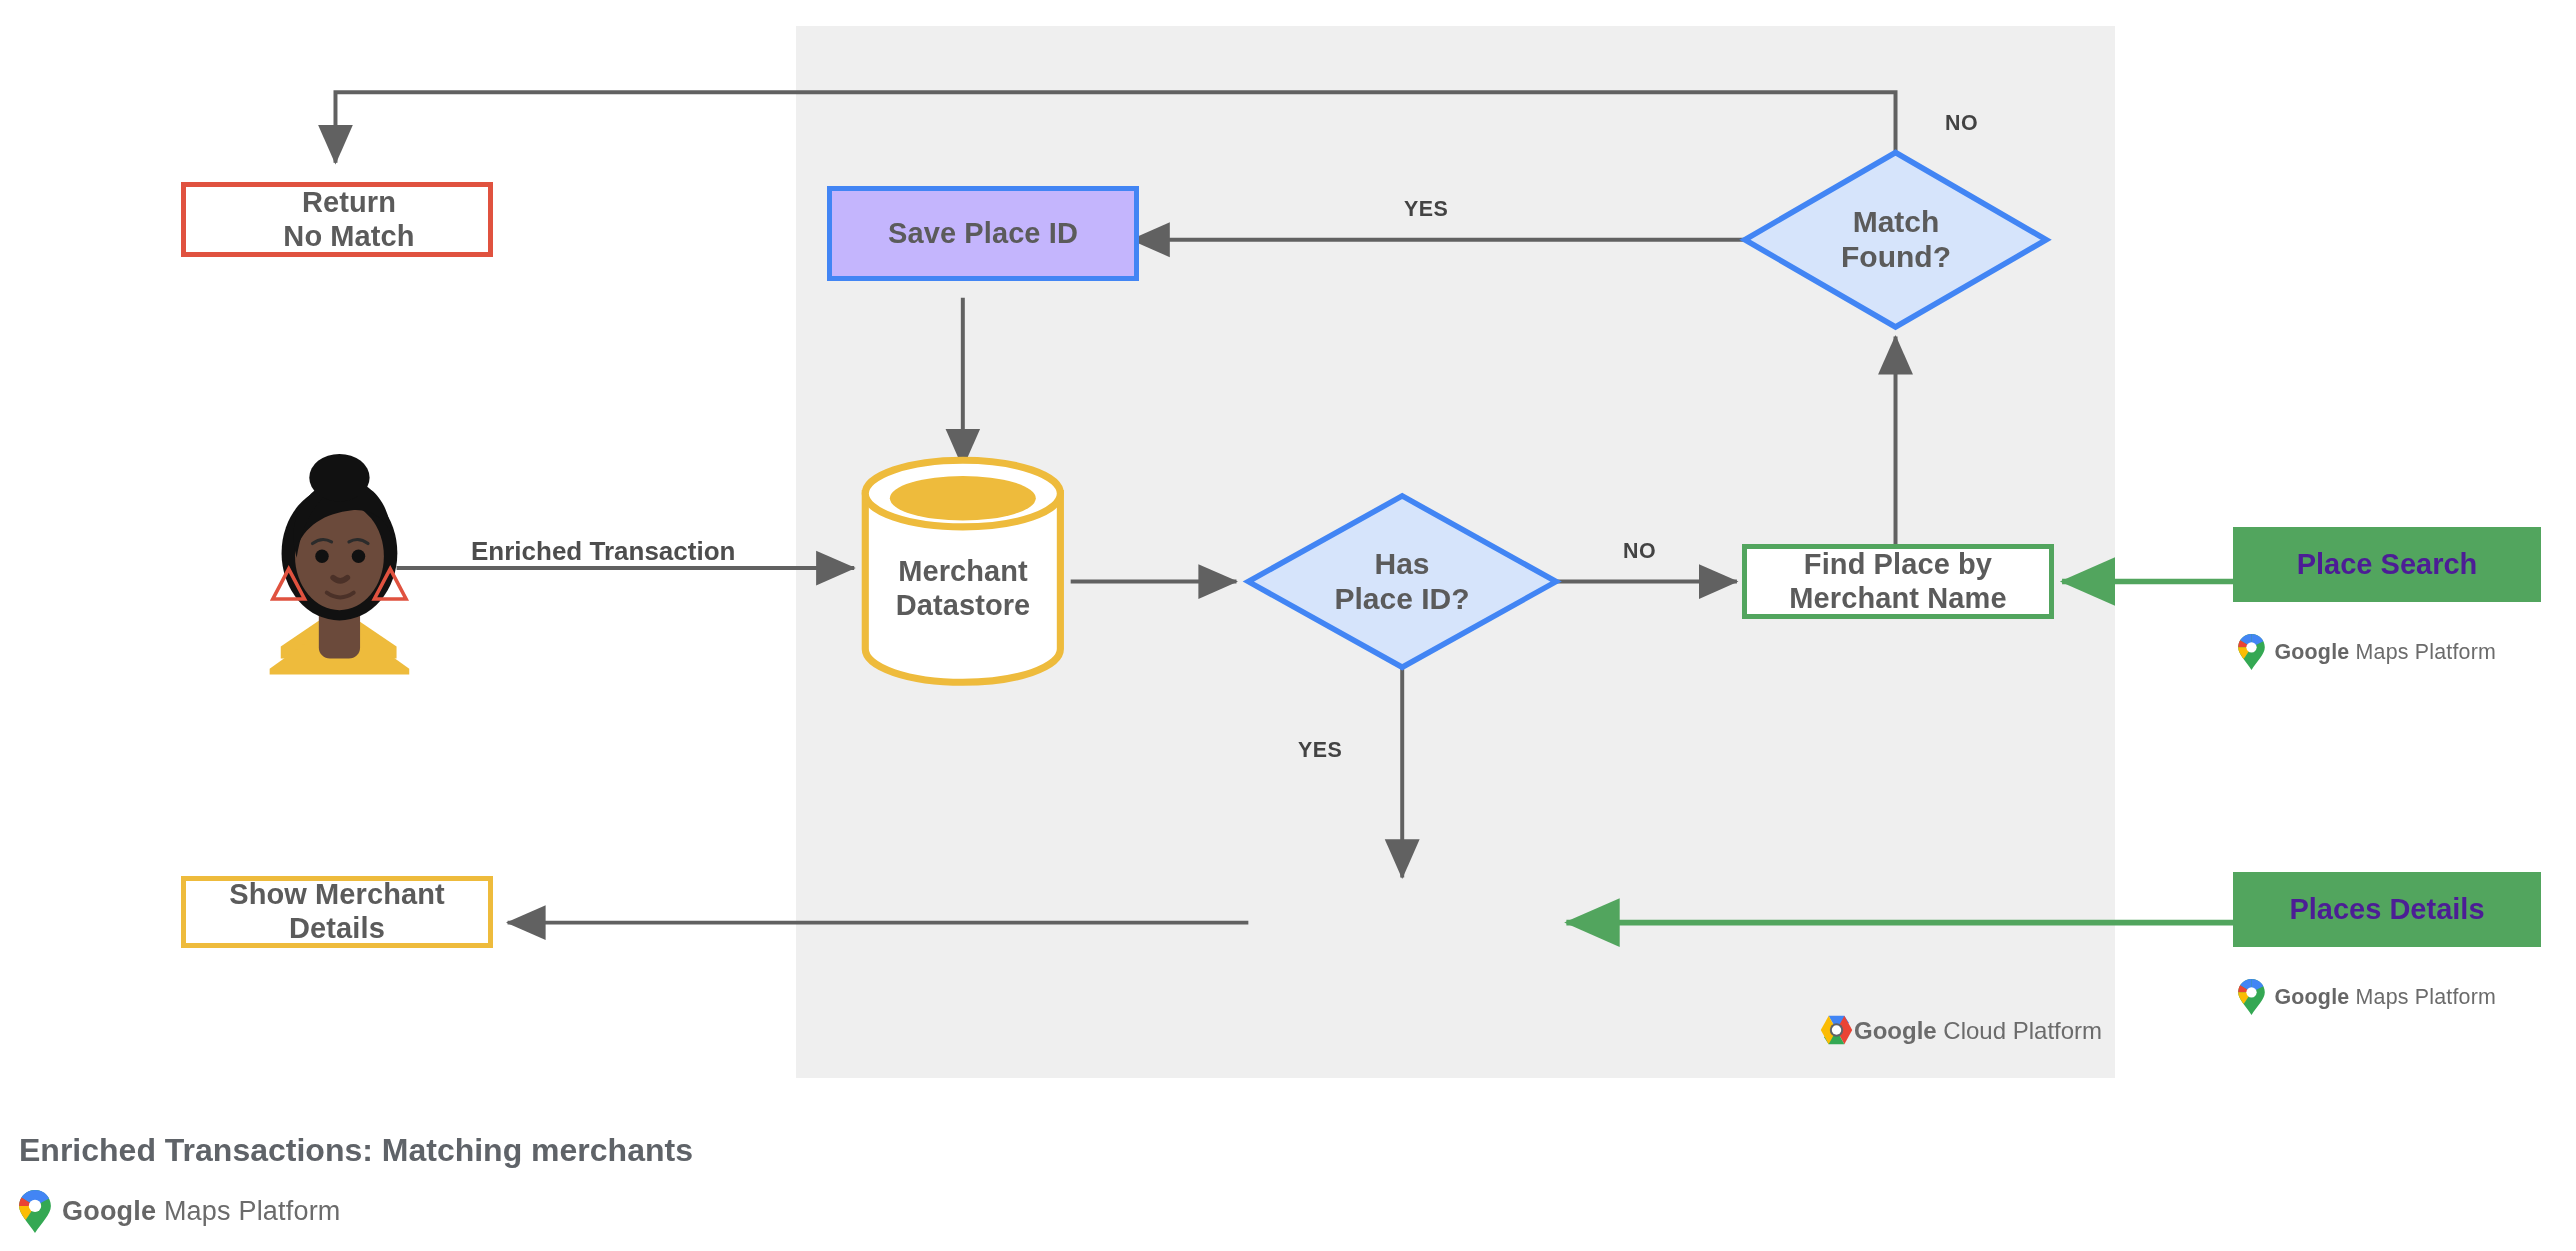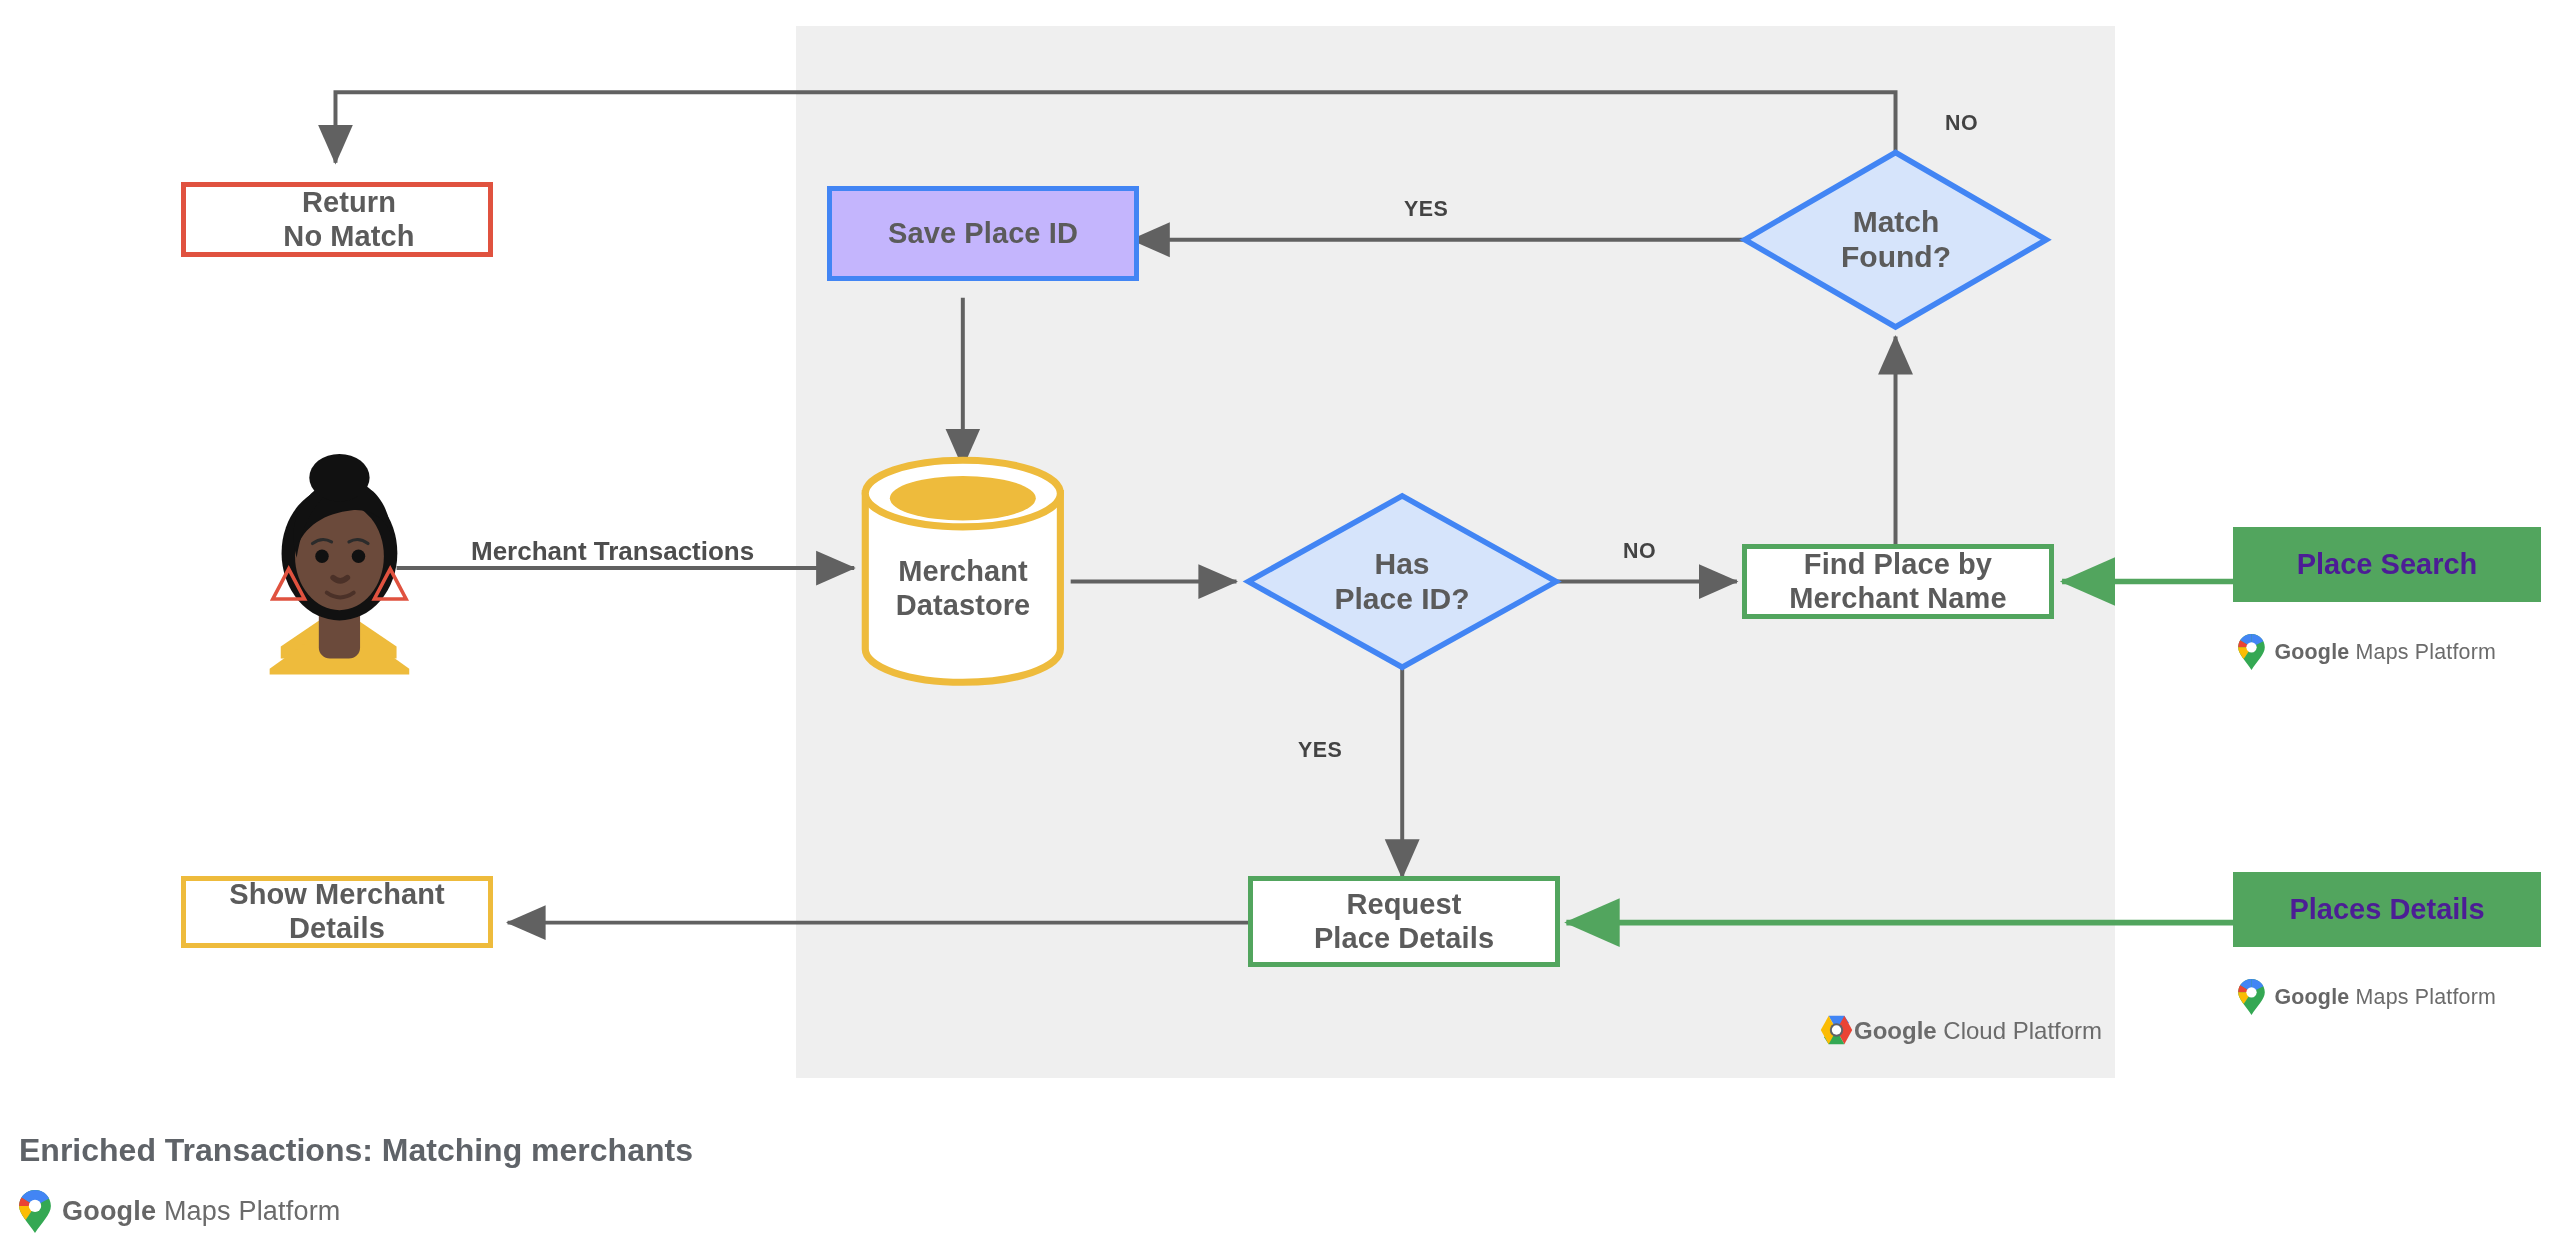--- a/index.html
+++ b/index.html
@@ -128,39 +128,35 @@
 
   <div class="node" style="left:827px;top:186px;width:312px;height:95px;border:5.6px solid #4285f4;background:#c4b5fd;">
     <span class="boxlabel">Save Place ID</span>
   </div>
 
   <div class="node" style="left:1742px;top:544px;width:312px;height:75px;border:5.6px solid #52a55e;background:#ffffff;">
     <span class="boxlabel">Find Place by
 Merchant Name</span>
   </div>
 
-  <div class="node" style="left:1248px;top:876px;width:312px;height:91px;border:5.6px solid #52a55e;background:#ffffff;">
-    <span class="boxlabel">Request
-Place Details</span>
-  </div>
 
   <div class="node" style="left:181px;top:876px;width:312px;height:72px;border:5.6px solid #eebb3c;background:#ffffff;">
     <span class="boxlabel">Show Merchant
 Details</span>
   </div>
 
   <div class="node" style="left:2233px;top:527px;width:308px;height:75px;background:#52a55e;">
     <span class="solidlabel">Place Search</span>
   </div>
 
   <div class="node" style="left:2233px;top:872px;width:308px;height:75px;background:#52a55e;">
     <span class="solidlabel">Places Details</span>
   </div>
 
-  <div class="flowlabel" style="left:471px;top:536px;">Merchant Transactions</div>
+  <div class="flowlabel" style="left:471px;top:536px;">Enriched Transaction</div>
   <div class="edgelabel" style="left:1623px;top:539px;">NO</div>
   <div class="edgelabel" style="left:1298px;top:738px;">YES</div>
   <div class="edgelabel" style="left:1945px;top:111px;">NO</div>
   <div class="edgelabel" style="left:1404px;top:197px;">YES</div>
 
   <div class="gmpwrap" style="left:2238px;top:634px;">
     <svg width="27" height="36" viewBox="0 0 34 46">
       <path d="M17 0 C26.4 0 34 7.6 34 17 C34 26 24 35 17 46 C10 35 0 26 0 17 C0 7.6 7.6 0 17 0 z" fill="#34a853"></path>
       <path d="M17 0 C10.9 0 5.5 3.2 2.5 8 L17 17 z" fill="#4285f4"></path>
       <path d="M2.5 8 C0.9 10.6 0 13.7 0 17 L17 17 z" fill="#ea4335"></path>

